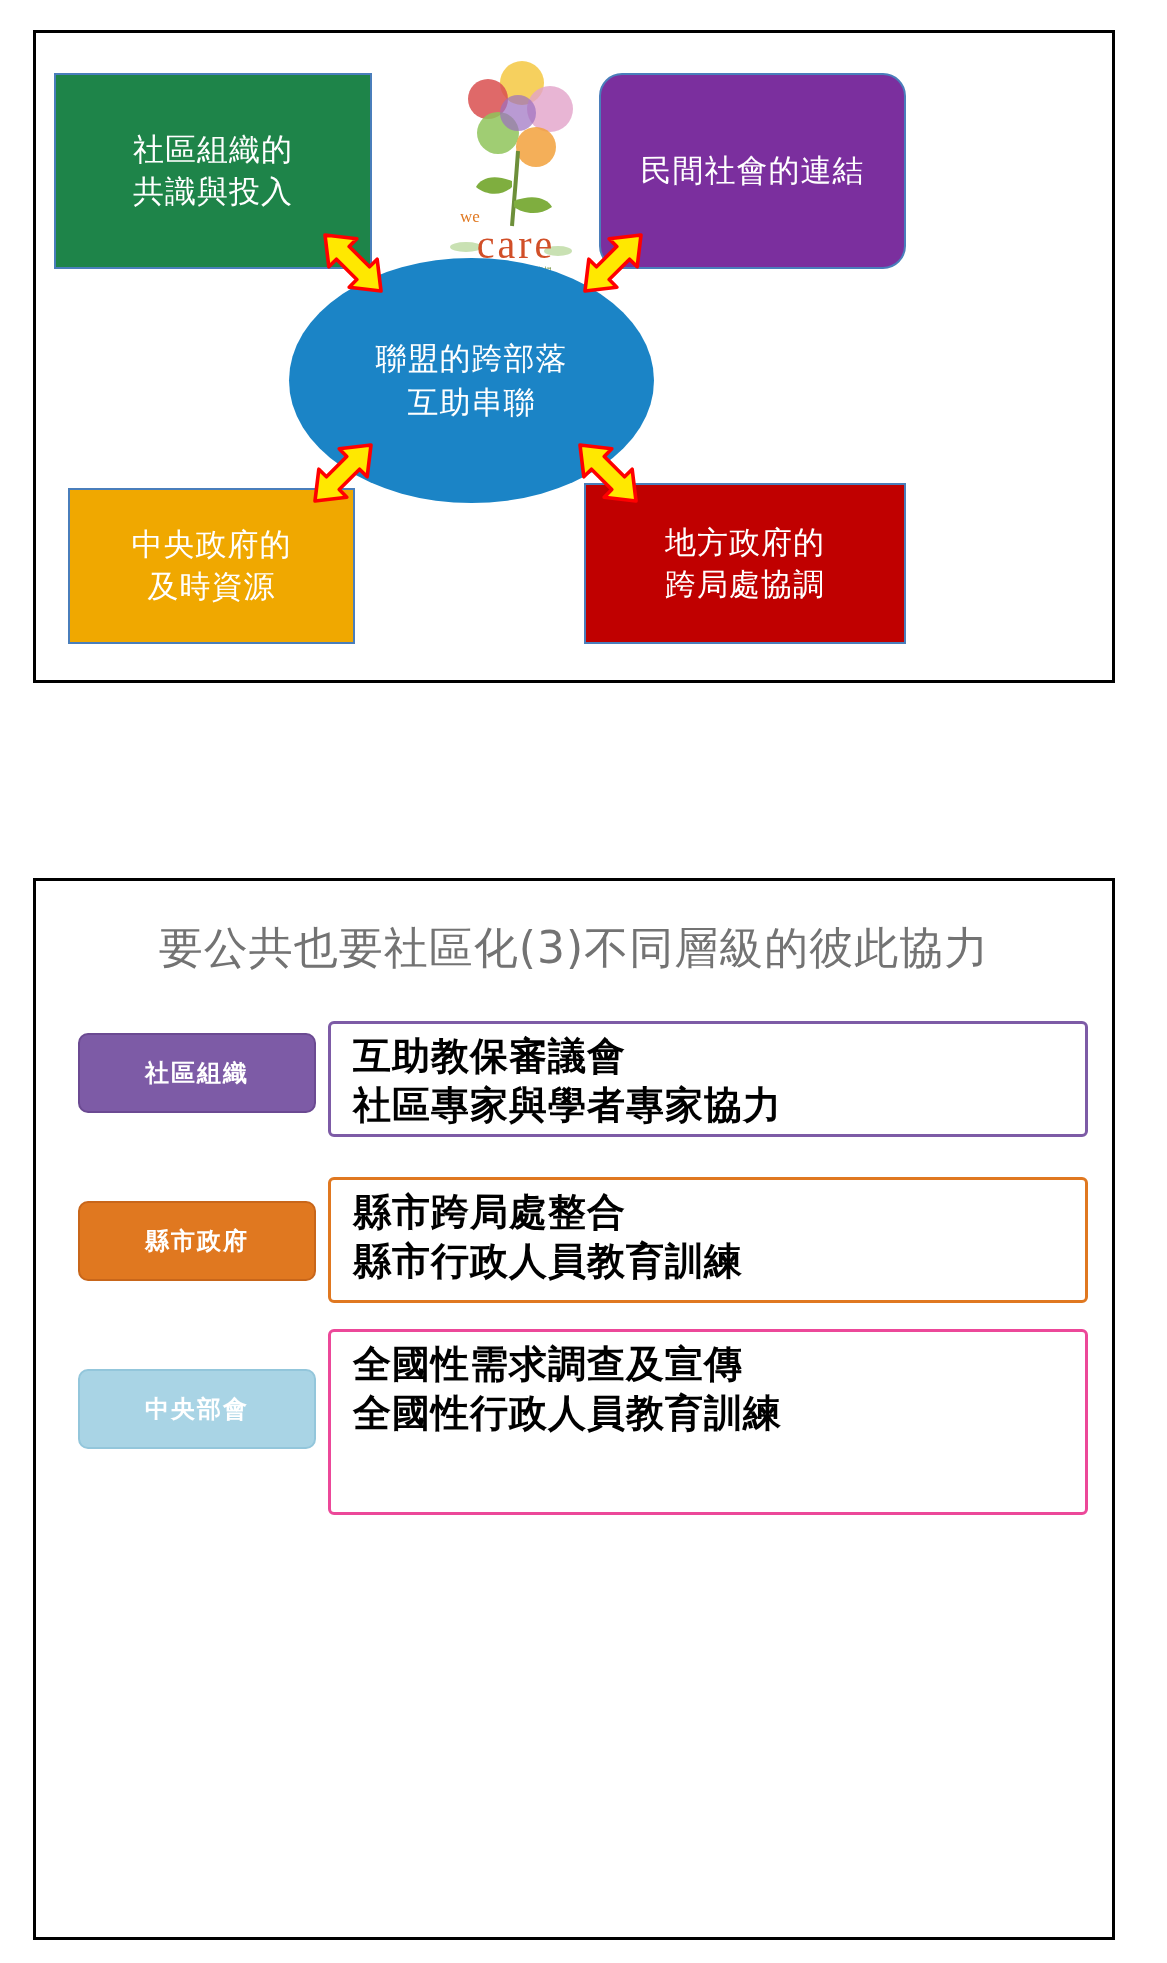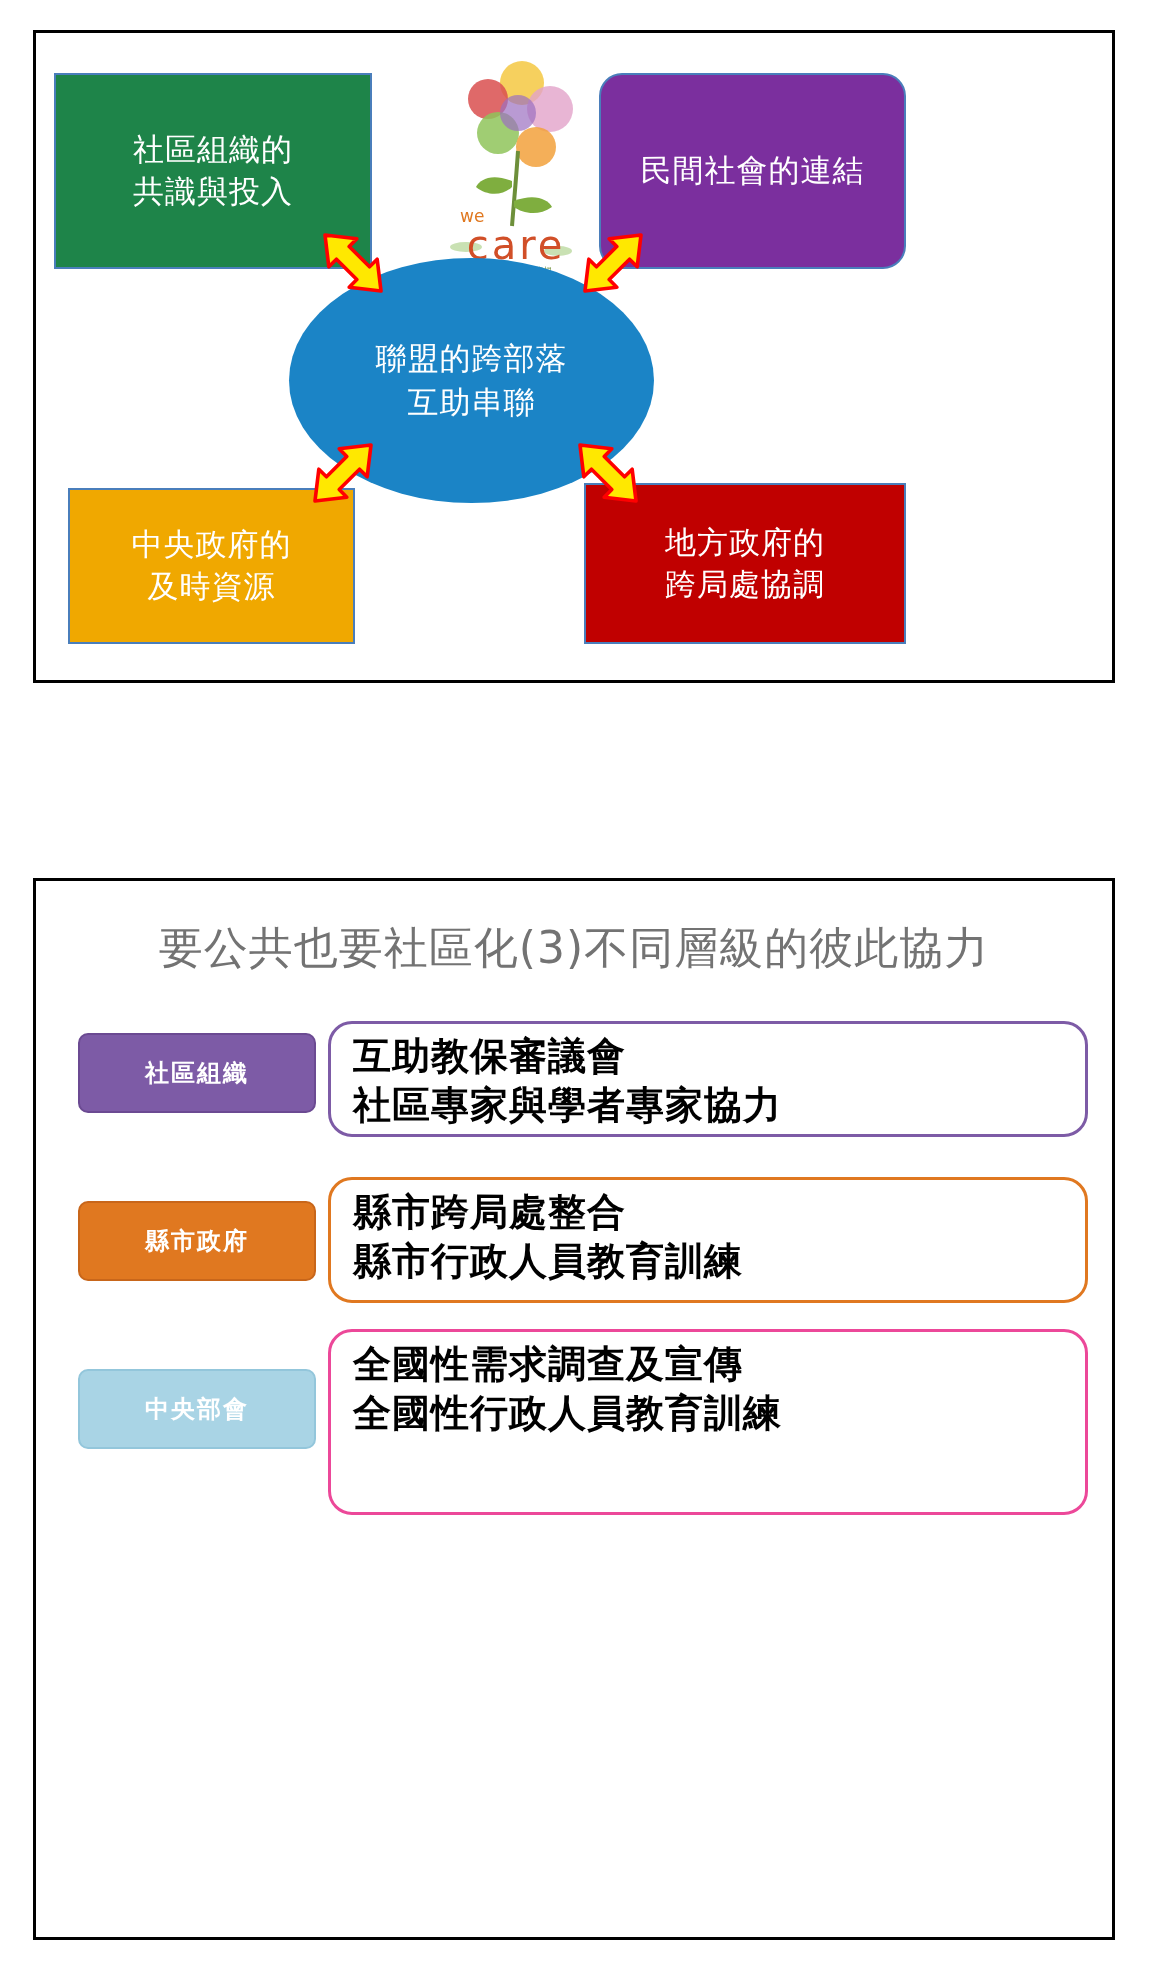--- a/index.html
+++ b/index.html
@@ -76,20 +76,21 @@
     width: 180px;
     height: 230px;
   }
   .we-care {
     position: absolute;
     left: 400px;
     top: 175px;
     width: 160px;
     text-align: center;
     line-height: 1;
+    font-family: Liberation Serif, serif;
   }
   .we-care .we {
     font-size: 17px;
     color: #e07820;
     display: block;
     text-align: left;
     margin-left: 24px;
   }
   .we-care .care {
     font-size: 40px;
@@ -142,21 +143,21 @@
     justify-content: center;
     letter-spacing: 2px;
   }
   .tag-community { left: 42px;  top: 152px; width: 238px; height: 80px; background: #7d5ba6; border: 2px solid #6b4a92; }
   .tag-county    { left: 42px;  top: 320px; width: 238px; height: 80px; background: #e07820; border: 2px solid #c8661a; }
   .tag-central   { left: 42px;  top: 488px; width: 238px; height: 80px; background: #a9d4e5; border: 2px solid #93c6db; color:#ffffff; }
 
   .box {
     position: absolute;
     box-sizing: border-box;
-    border-radius: 24px;
+    border-radius: 6px;
     background: #ffffff;
     padding: 8px 22px;
     font-size: 38px;
     line-height: 1.28;
     color: #000000;
     font-weight: bold;
     letter-spacing: 1px;
   }
   .box-community { left: 292px; top: 140px; width: 760px; height: 116px; border: 3px solid #7d5ba6; }
   .box-county    { left: 292px; top: 296px; width: 760px; height: 126px; border: 3px solid #e07820; }

